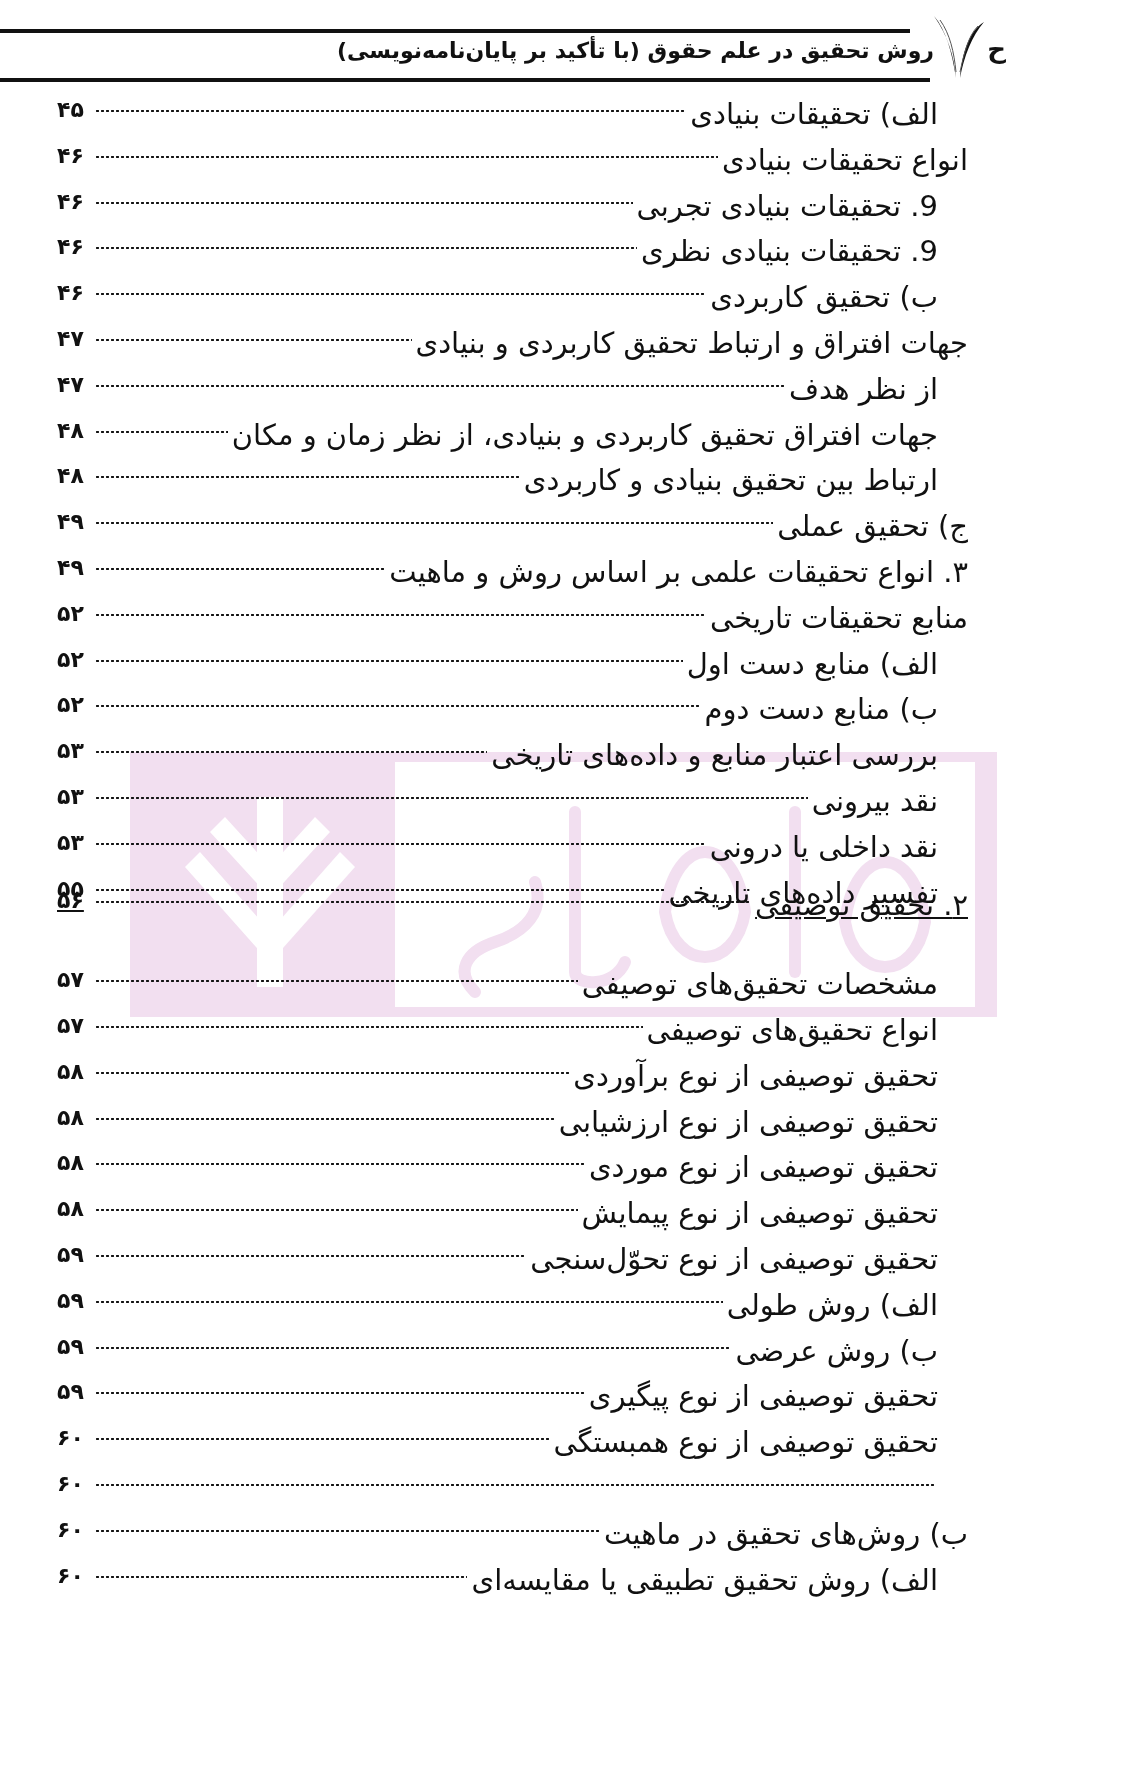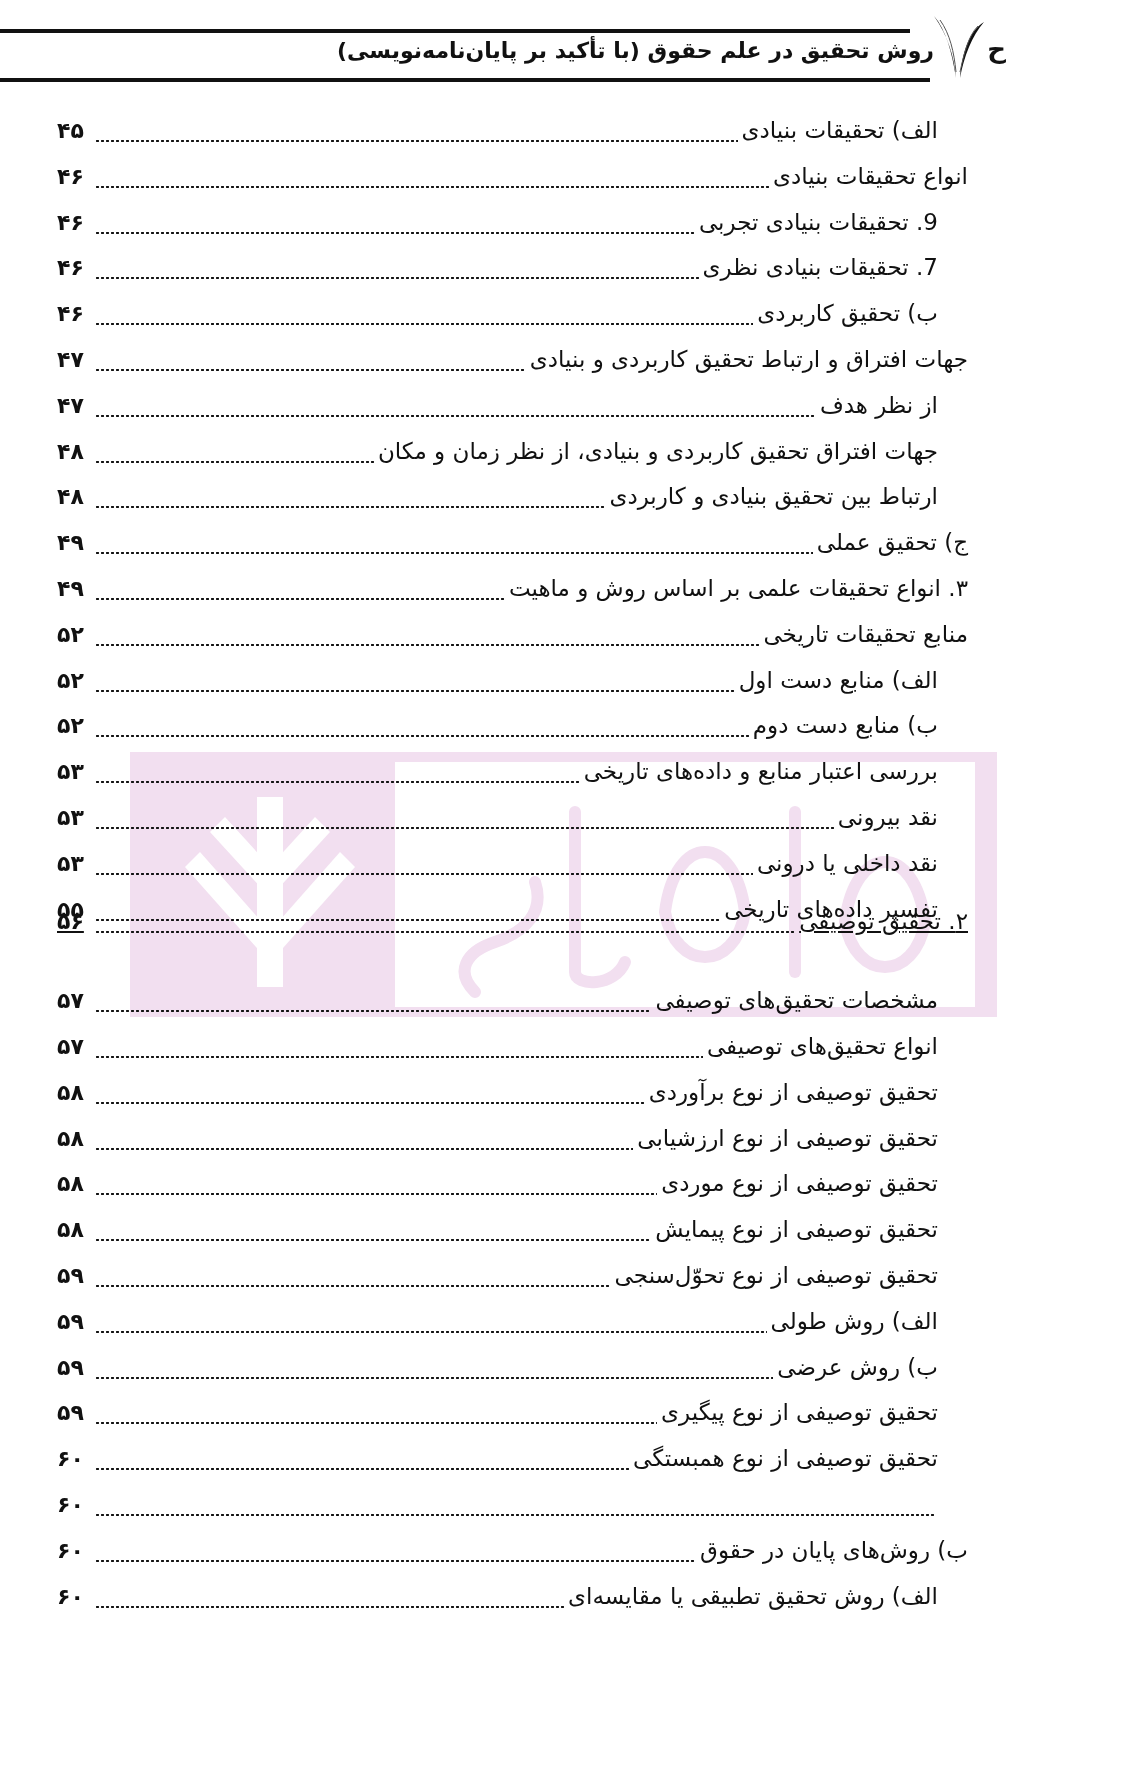--- a/index.html
+++ b/index.html
@@ -9,26 +9,26 @@
   .rule-top { position:absolute; left:0; top:25px; width:910px; height:4px; background:#111; }
   .rule-bot { position:absolute; left:0; top:74px; width:930px; height:4px; background:#111; }
   .header-title { position:absolute; right:192px; top:34px; font-size:22px; font-weight:bold; direction:rtl; white-space:nowrap; }
   .page-letter { position:absolute; right:120px; top:30px; font-size:26px; font-weight:bold; }
   .ornament { position:absolute; right:140px; top:8px; width:60px; height:70px; }
   .watermark { position:absolute; left:130px; top:752px; width:867px; height:265px; background:#f2dff0; }
   .wm-inner { position:absolute; left:265px; top:10px; width:580px; height:245px; background:#fff; }
   .wm-tree { position:absolute; left:55px; top:25px; width:170px; height:210px; }
   .wm-text { position:absolute; left:40px; top:10px; width:520px; height:230px; }
   .toc { position:absolute; left:0; top:97px; width:1126px; }
-  .row { position:absolute; left:57px; height:46px; display:flex; align-items:flex-end; direction:ltr; }
+  .row { position:absolute; left:57px; height:46px; display:flex; align-items:flex-start; direction:ltr; }
   .num { font-weight:bold; font-size:22px; width:38px; flex:none; direction:rtl; text-align:left; }
   .dots { flex:1; height:4px; margin:12px 4px 0 0;
           background-image:radial-gradient(circle, #111 1.1px, transparent 1.3px);
           background-size:5px 4px; background-repeat:repeat-x; }
-  .label { flex:none; direction:rtl; font-size:23px; white-space:nowrap;margin-top:20px; }
+  .label { flex:none; direction:rtl; font-size:29px; white-space:nowrap; }
 </style>
 </head>
 <body>
 
 <div class="header">
   <div class="rule-top"></div>
   <div class="rule-bot"></div>
   <div class="header-title">روش تحقیق در علم حقوق (با تأکید بر پایان‌نامه‌نویسی)</div>
   <svg class="ornament" viewBox="0 0 60 70">
     <path d="M8 4 C20 18 26 40 30 66 C28 44 22 24 8 4 Z" fill="#111"></path>
@@ -72,21 +72,21 @@
       <span class="label">انواع تحقیقات بنیادی</span>
     </div>
     <div class="row" style="top: 91.6px; width: 881px;">
       <span class="num">۴۶</span>
       <span class="dots"></span>
       <span class="label">9. تحقیقات بنیادی تجربی</span>
     </div>
     <div class="row" style="top: 137.4px; width: 881px;">
       <span class="num">۴۶</span>
       <span class="dots"></span>
-      <span class="label">7. تحقیقات بنیادی نظری</span>
+      <span class="label">9. تحقیقات بنیادی نظری</span>
     </div>
     <div class="row" style="top: 183.2px; width: 881px;">
       <span class="num">۴۶</span>
       <span class="dots"></span>
       <span class="label">ب) تحقیق کاربردی</span>
     </div>
     <div class="row" style="top: 229px; width: 911px;">
       <span class="num">۴۷</span>
       <span class="dots"></span>
       <span class="label">جهات افتراق و ارتباط تحقیق کاربردی و بنیادی</span>
@@ -211,20 +211,20 @@
       <span class="dots"></span>
       <span class="label">تحقیق توصیفی از نوع همبستگی</span>
     </div>
     <div class="row" style="top: 1374px; width: 881px;">
       <span class="num">۶۰</span>
       <span class="dots"></span>
     </div>
     <div class="row" style="top: 1419.8px; width: 911px;">
       <span class="num">۶۰</span>
       <span class="dots"></span>
-      <span class="label">ب) روش‌های پایان در حقوق</span>
+      <span class="label">ب) روش‌های تحقیق در ماهیت</span>
     </div>
     <div class="row" style="top: 1465.6px; width: 881px;">
       <span class="num">۶۰</span>
       <span class="dots"></span>
       <span class="label">الف) روش تحقیق تطبیقی یا مقایسه‌ای</span>
     </div>
   </div>
 
 </body></html>

